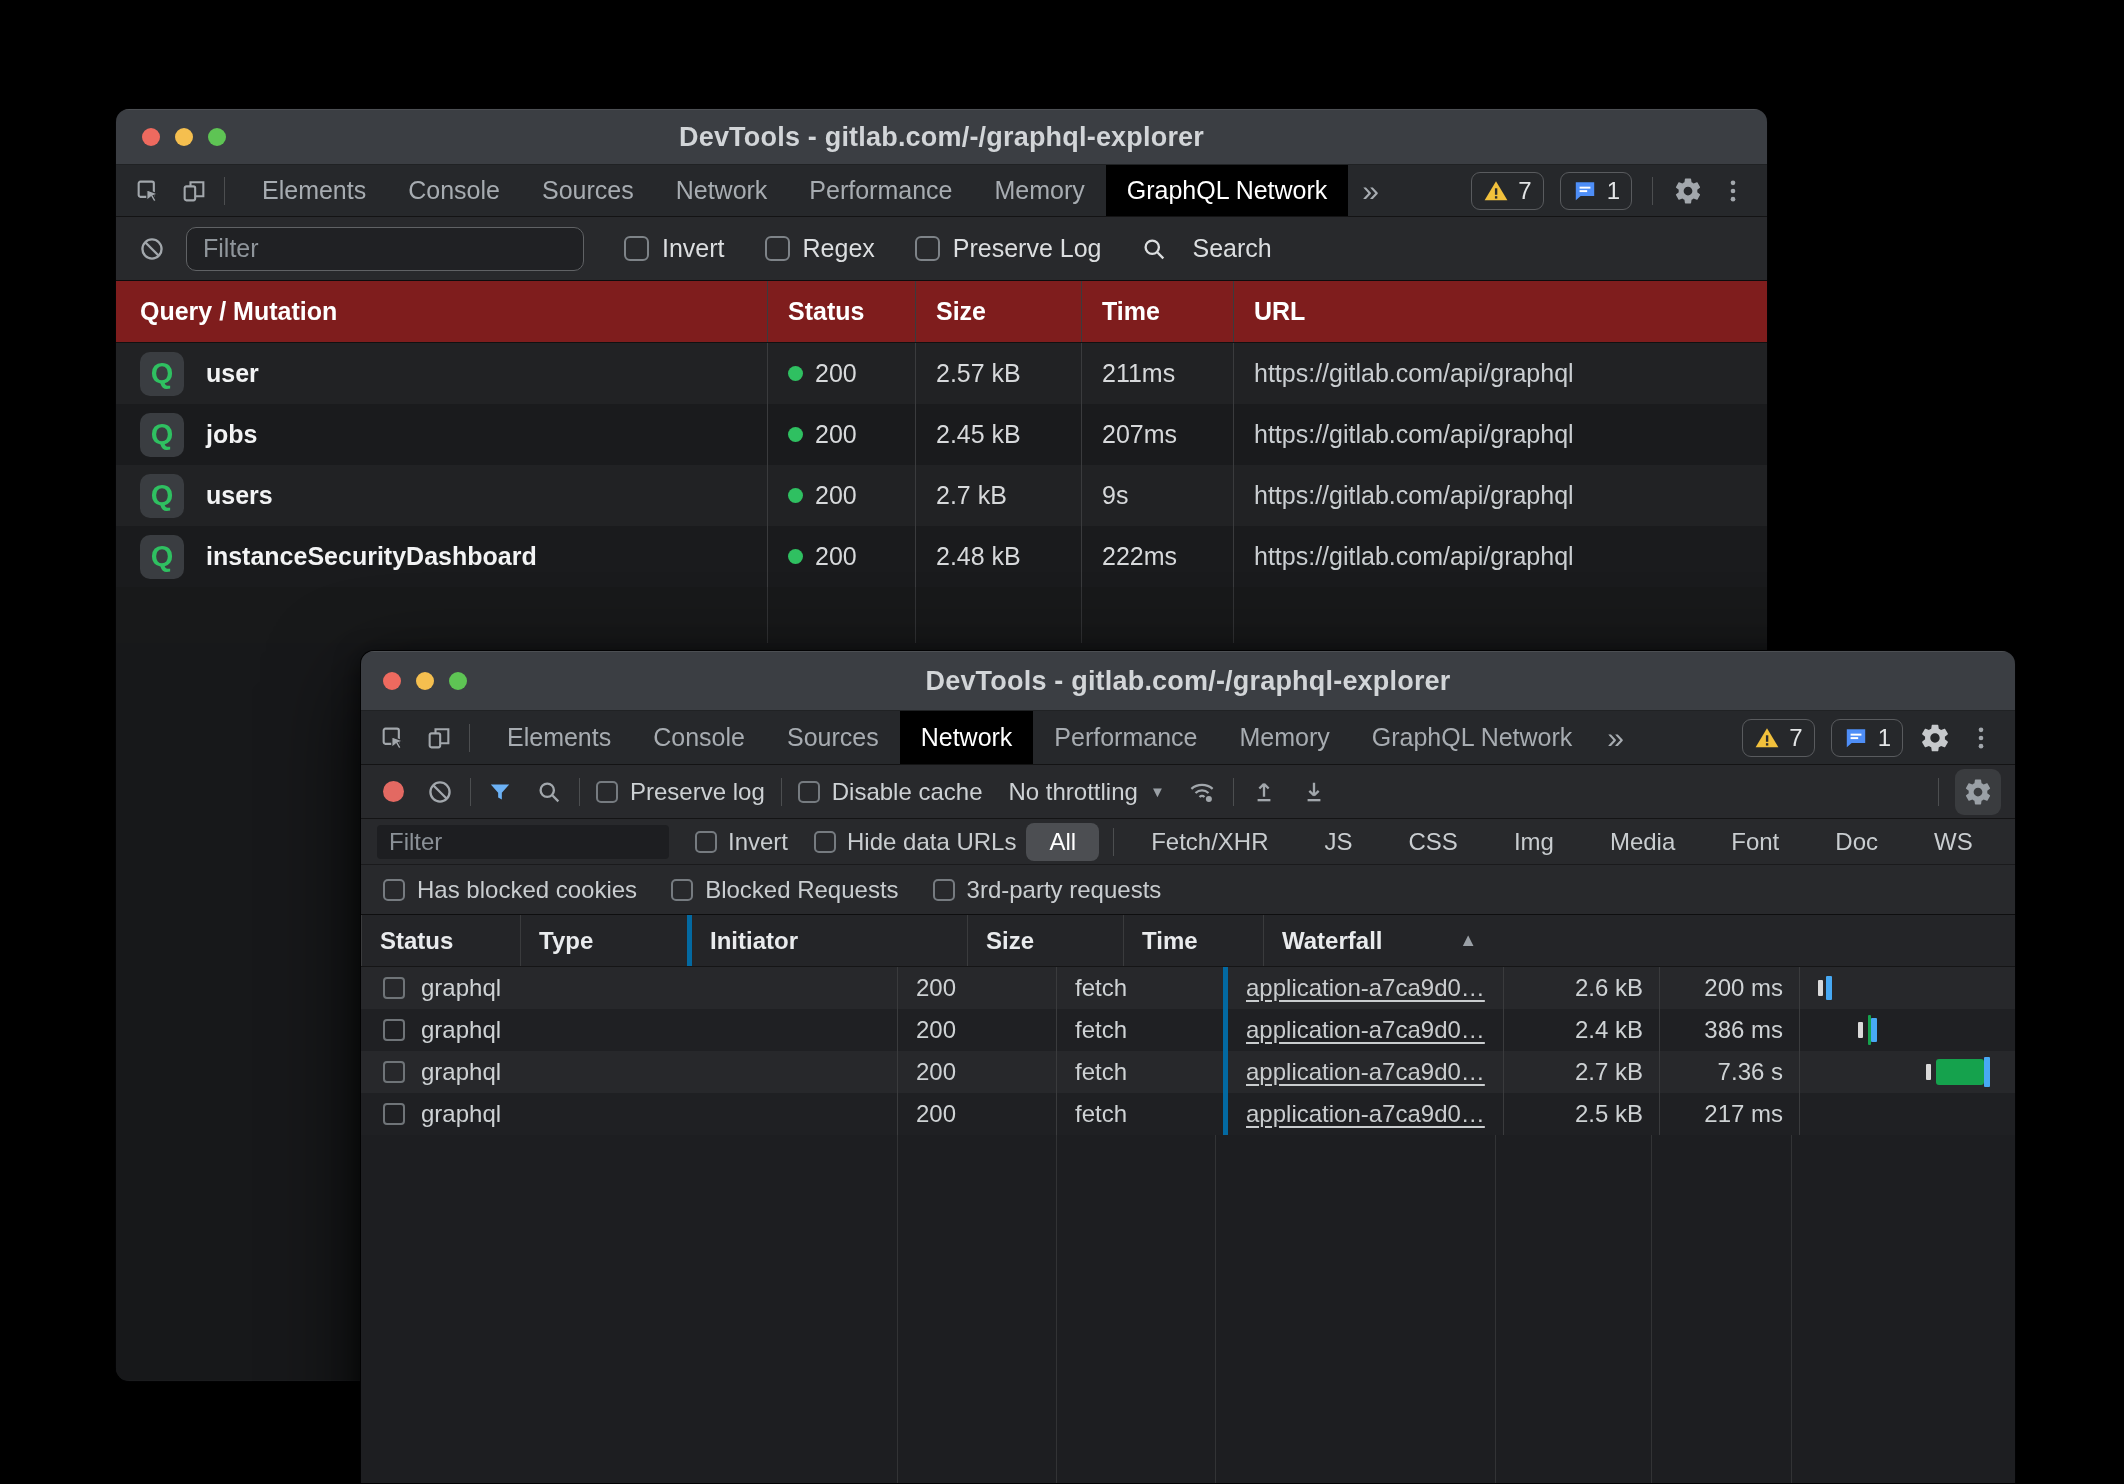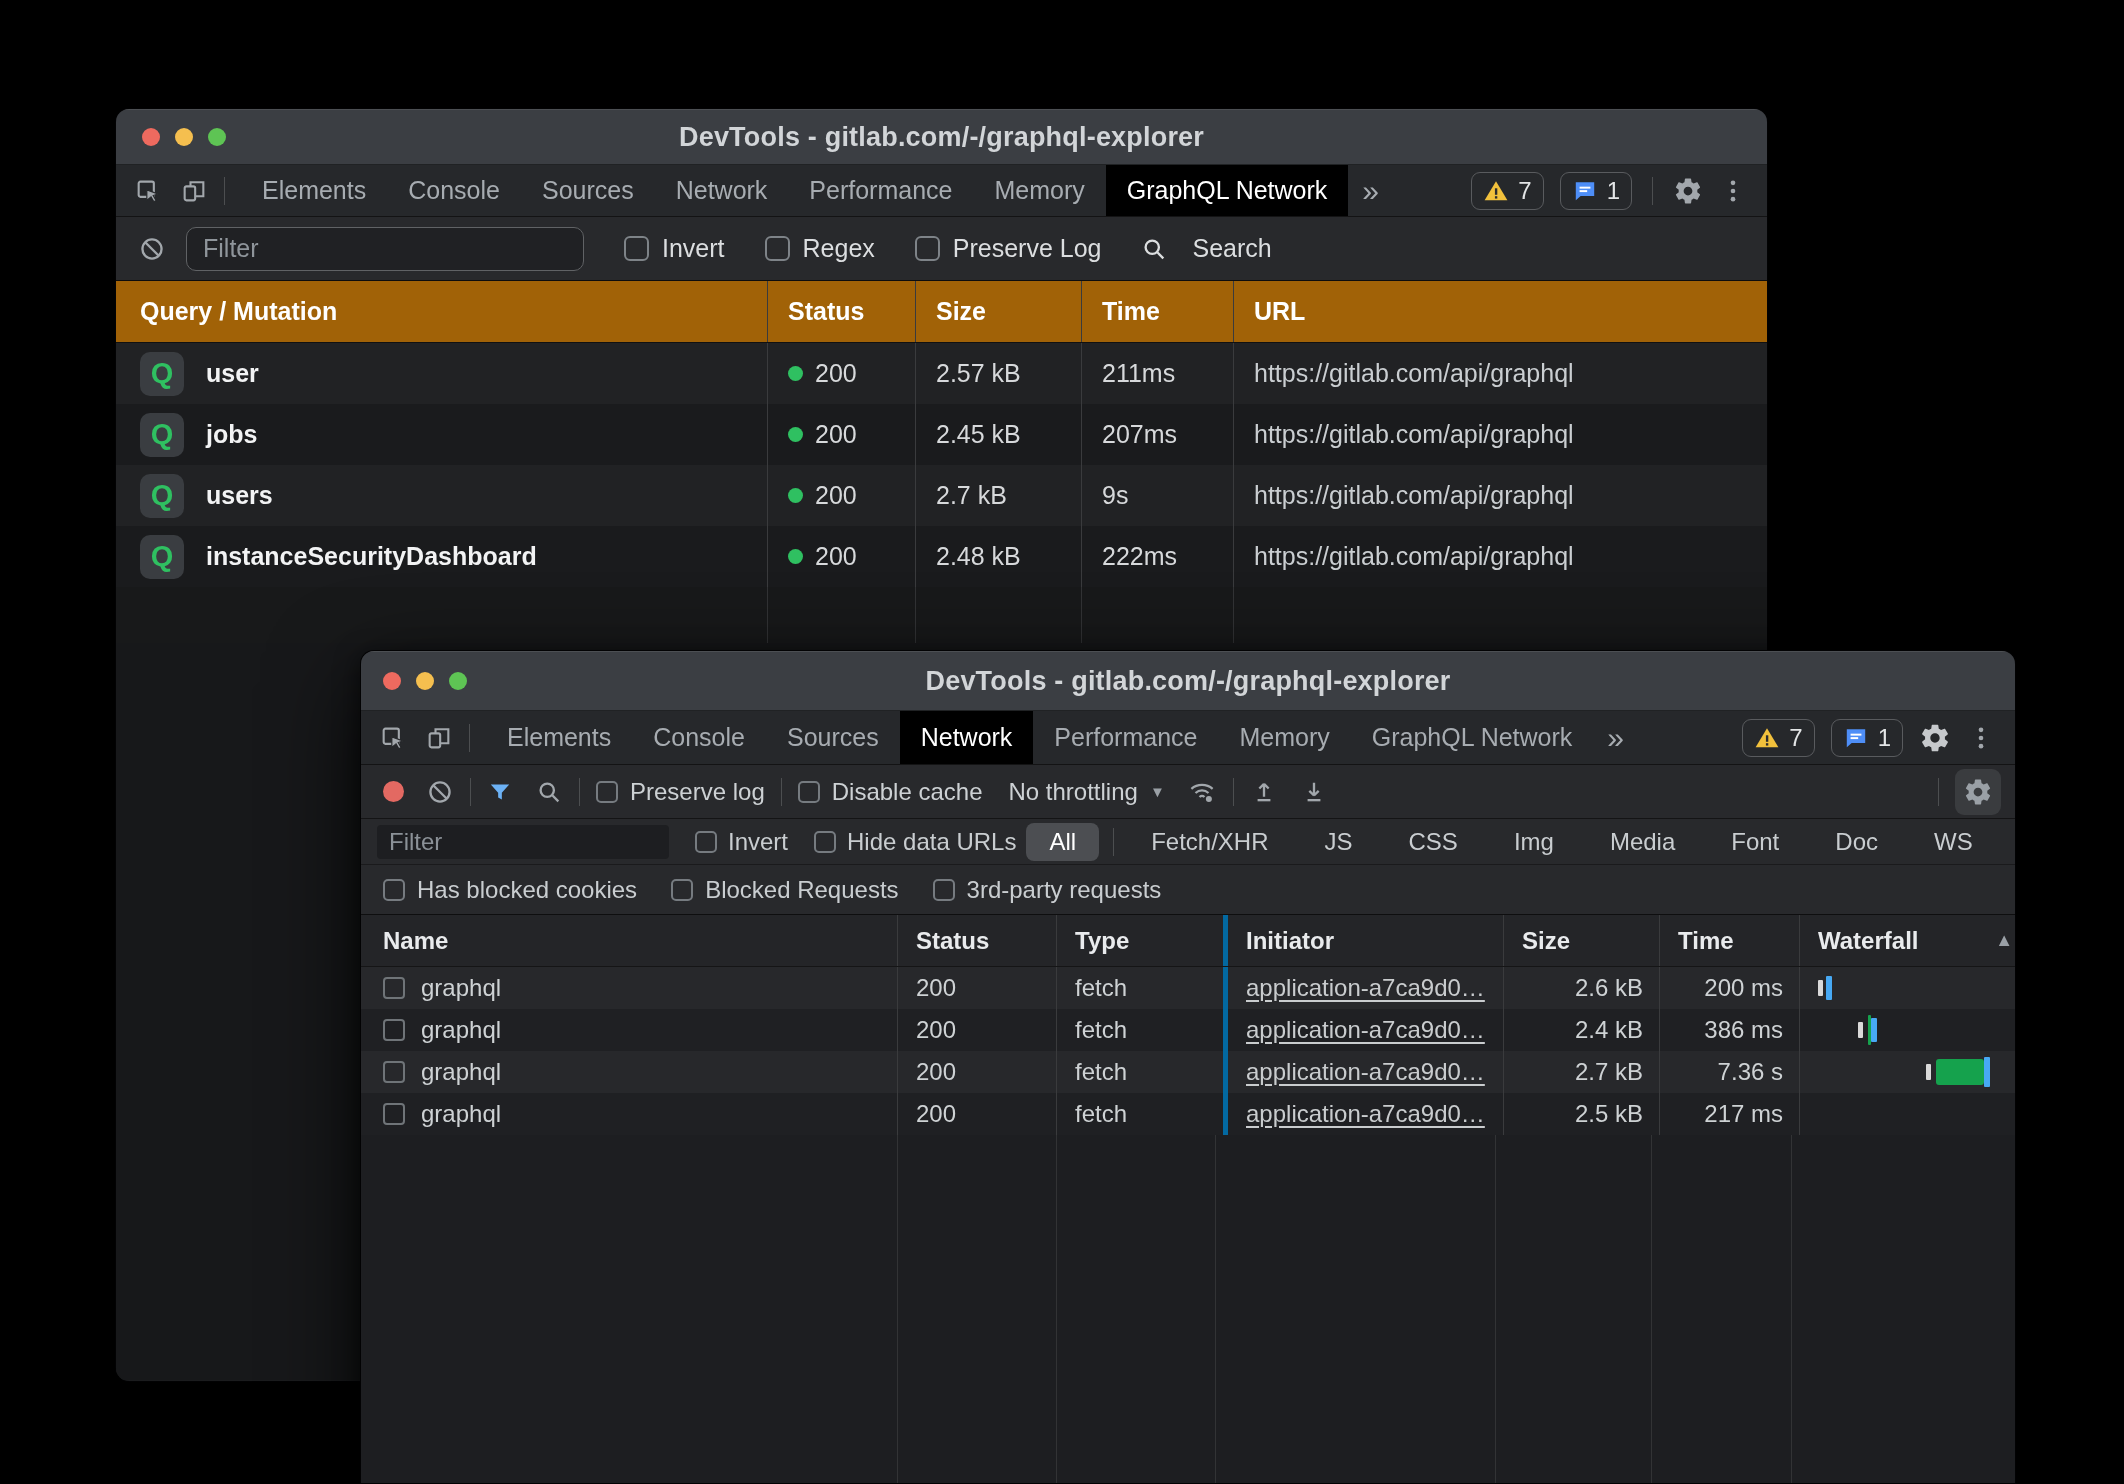--- a/index.html
+++ b/index.html
@@ -72,21 +72,21 @@
     font-size:25px; color:#e8eaec; font-family:"Liberation Sans",sans-serif; outline:none;
   }
   .gq-filter-input::placeholder { color:#8f959b; }
   .cb { width:25px; height:25px; border:2px solid #7e8388; border-radius:6px; background:transparent; flex:none; }
   .cb-group { display:flex; align-items:center; gap:13px; margin-left:40px; }
   .cb-label { font-size:25px; color:#dcdee0; font-weight:500; white-space:nowrap; }
   .search-group { display:flex; align-items:center; gap:25px; margin-left:38px; color:#dcdee0; }
 
   .bq-table { width:100%; }
   .bq-thead {
-    height:62px; display:flex; align-items:stretch; background:#a16207;
+    height:62px; display:flex; align-items:stretch; background:#7f1d1d;
     color:#fff; font-weight:bold; font-size:25px;
     border-bottom:1px solid #111;
   }
   .bq-cell { display:flex; align-items:center; padding-left:20px; overflow:hidden; white-space:nowrap; }
   .bq-cell.first { padding-left:24px; }
   .bq-col-name { width:651px; flex:none; }
   .bq-col-status { width:148px; flex:none; border-left:1px solid #3a3b3d; }
   .bq-col-size { width:166px; flex:none; border-left:1px solid #3a3b3d; }
   .bq-col-time { width:152px; flex:none; border-left:1px solid #3a3b3d; }
   .bq-col-url { flex:1; border-left:1px solid #3a3b3d; }
@@ -579,23 +579,20 @@
       <span class="lbl2">Blocked Requests</span>
     </div>
     <div class="cb-group2">
       <span class="cb-s"></span>
       <span class="lbl2">3rd-party requests</span>
     </div>
   </div>
 
   <div>
     <div class="n-thead">
-      <div class="n-cell n-col-name">
-          <span>Name</span>
-        </div>
       <div class="n-cell n-col-status">
           <span>Status</span>
         </div>
       <div class="n-cell n-col-type">
           <span>Type</span>
         </div>
       <div class="n-cell n-col-init">
           <span>Initiator</span>
         </div>
       <div class="n-cell n-col-size">

